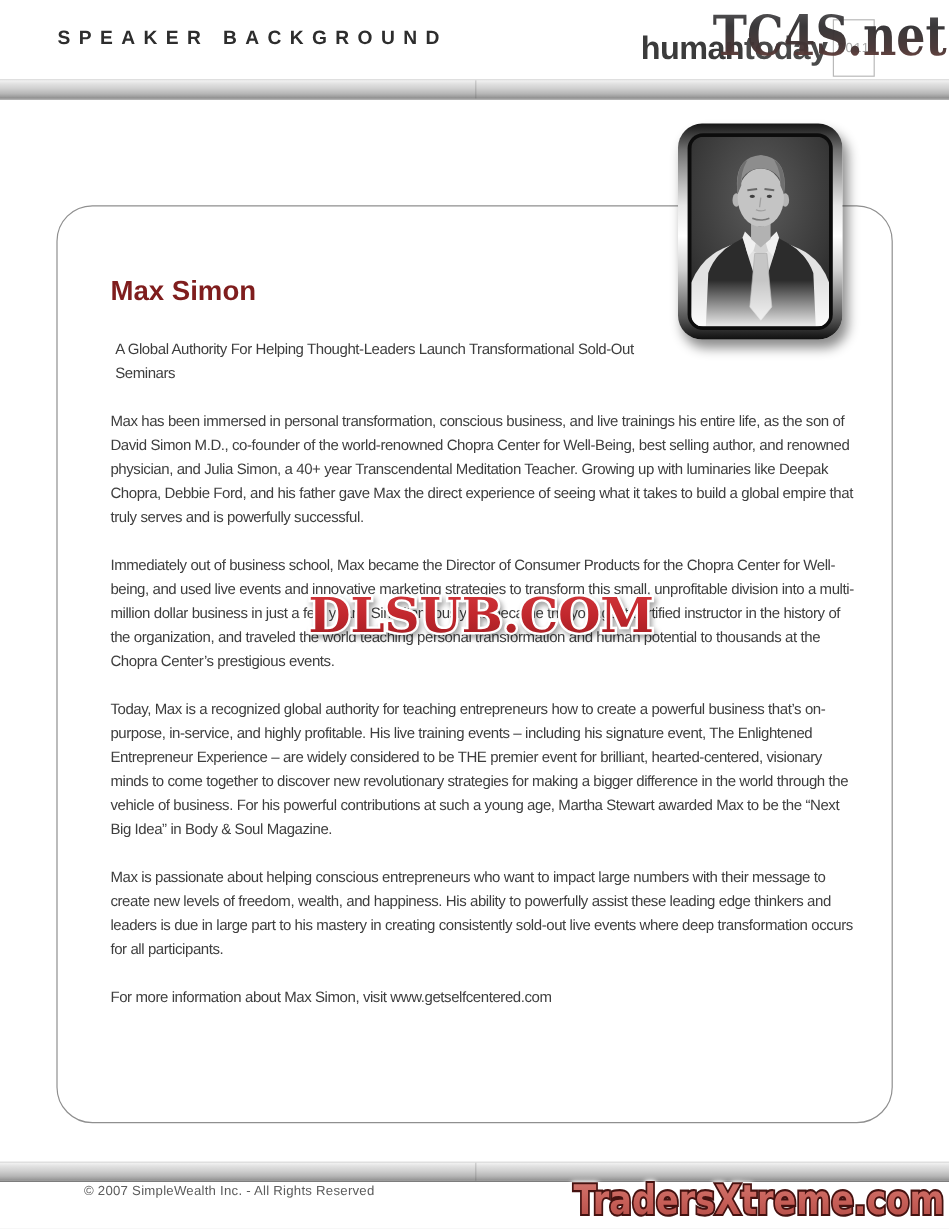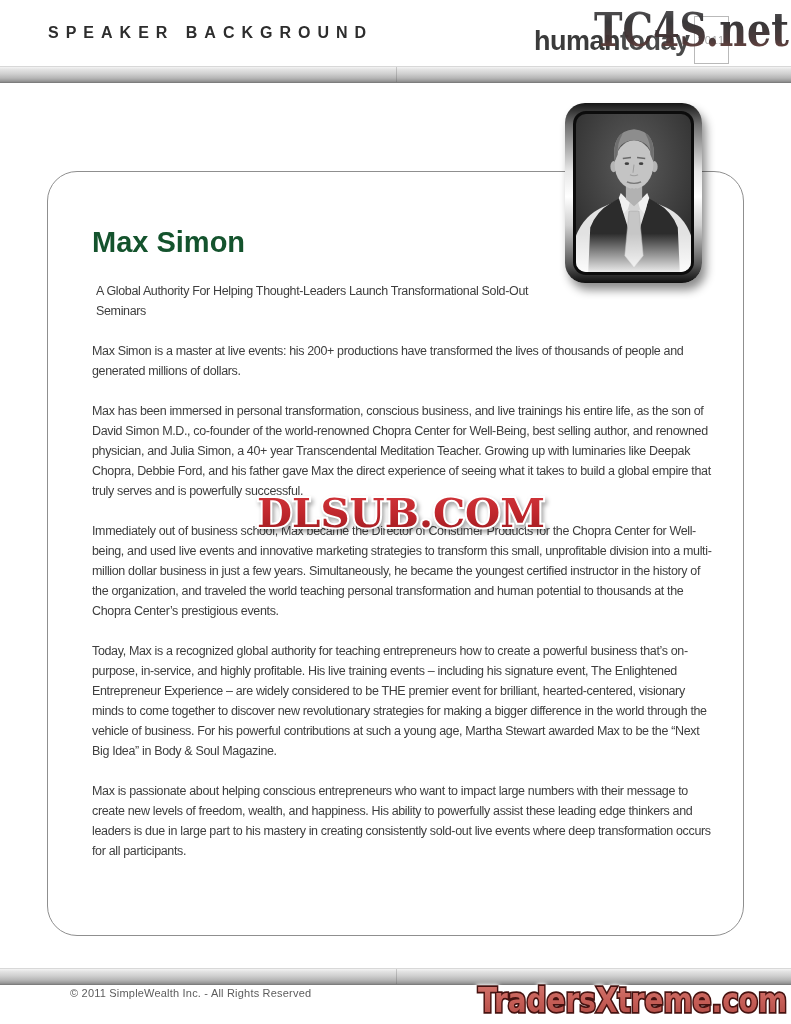--- a/index.html
+++ b/index.html
@@ -60,21 +60,21 @@
   .photo-bezel { position:absolute; inset:8px; border-radius:13px; background:#0c0c0c; }
   .photo-img { position:absolute; inset:11px; border-radius:10px; overflow:hidden; }
   .photo-img svg { display:block; width:100%; height:100%; }
 
   
   .content {
     position:absolute; left:92px; top:228px; width:620px; z-index:2;
     color:#3e3e3e; font-size:12.5px; line-height:20px; letter-spacing:-0.35px;
   }
   .content h1 {
-    font-size:29px; line-height:28px; font-weight:bold; color:#14532d;
+    font-size:23px; line-height:28px; font-weight:bold; color:#7f1d1d;
     letter-spacing:0; margin:0 0 25px;
   }
   .subtitle { width:435px; margin:0 4px 20px; }
   .content p { margin:0 0 20px; }
 
   
   .footer-copy {
     position:absolute; left:70px; top:987px;
     font-size:11px; color:#5c5c5c; letter-spacing:0.2px; z-index:2;
   }
@@ -166,41 +166,41 @@
         <path d="M50,67 Q57,70 64,67" stroke="#787878" stroke-width="1.3" fill="none"></path>
 
         <rect x="0" y="118" width="113" height="38" fill="url(#fadeGrad)"></rect>
       </svg>
     </div>
   </div>
 
   <div class="content">
     <h1>Max Simon</h1>
     <div class="subtitle">A Global Authority For Helping Thought-Leaders Launch Transformational Sold-Out Seminars</div>
-    <p>Max Simon is a master at live events: his 200+ productions have transformed the lives of thousands of people and generated millions of dollars.</p>
     <p>Max has been immersed in personal transformation, conscious business, and live trainings his entire life, as the son of David Simon M.D., co-founder of the world-renowned Chopra Center for Well-Being, best selling author, and renowned physician, and Julia Simon, a 40+ year Transcendental Meditation Teacher. Growing up with luminaries like Deepak Chopra, Debbie Ford, and his father gave Max the direct experience of seeing what it takes to build a global empire that truly serves and is powerfully successful.</p>
     <p>Immediately out of business school, Max became the Director of Consumer Products for the Chopra Center for Well-being, and used live events and innovative marketing strategies to transform this small, unprofitable division into a multi-million dollar business in just a few years. Simultaneously, he became the youngest certified instructor in the history of the organization, and traveled the world teaching personal transformation and human potential to thousands at the Chopra Center’s prestigious events.</p>
     <p>Today, Max is a recognized global authority for teaching entrepreneurs how to create a powerful business that’s on-purpose, in-service, and highly profitable. His live training events – including his signature event, The Enlightened Entrepreneur Experience – are widely considered to be THE premier event for brilliant, hearted-centered, visionary minds to come together to discover new revolutionary strategies for making a bigger difference in the world through the vehicle of business. For his powerful contributions at such a young age, Martha Stewart awarded Max to be the “Next Big Idea” in Body &amp; Soul Magazine.</p>
     <p>Max is passionate about helping conscious entrepreneurs who want to impact large numbers with their message to create new levels of freedom, wealth, and happiness. His ability to powerfully assist these leading edge thinkers and leaders is due in large part to his mastery in creating consistently sold-out live events where deep transformation occurs for all participants.</p>
+    <p>For more information about Max Simon, visit www.getselfcentered.com</p>
   </div>
 
   <svg class="wm wm-mid" viewBox="0 0 294 48">
     <defs>
       <linearGradient id="dlGrad" x1="0" y1="0" x2="0" y2="1">
         <stop offset="0" stop-color="#d4373c"></stop>
         <stop offset="0.5" stop-color="#c1272d"></stop>
         <stop offset="1" stop-color="#9e1c20"></stop>
       </linearGradient>
     </defs>
     <text x="3" y="38" font-family="DejaVu Serif, serif" font-size="40" fill="url(#dlGrad)" stroke="#ffffff" stroke-width="4" paint-order="stroke fill" textLength="288" lengthAdjust="spacingAndGlyphs">DLSUB.COM</text>
   </svg>
 
   <div class="bar bottom"></div>
 
-  <div class="footer-copy">© 2011 SimpleWealth Inc. - All Rights Reserved</div>
+  <div class="footer-copy">© 2007 SimpleWealth Inc. - All Rights Reserved</div>
 
   <svg class="wm wm-bottom" viewBox="0 0 317 50">
     <defs>
       <linearGradient id="trGrad" x1="0" y1="0" x2="0" y2="1">
         <stop offset="0" stop-color="#d47a72"></stop>
         <stop offset="0.5" stop-color="#c75f58"></stop>
         <stop offset="1" stop-color="#b04a44"></stop>
       </linearGradient>
     </defs>
     <text x="4" y="38" font-family="DejaVu Sans, sans-serif" font-size="34" fill="url(#trGrad)" stroke="#451210" stroke-width="3.5" paint-order="stroke fill" textLength="309" lengthAdjust="spacingAndGlyphs">TradersXtreme.com</text>

